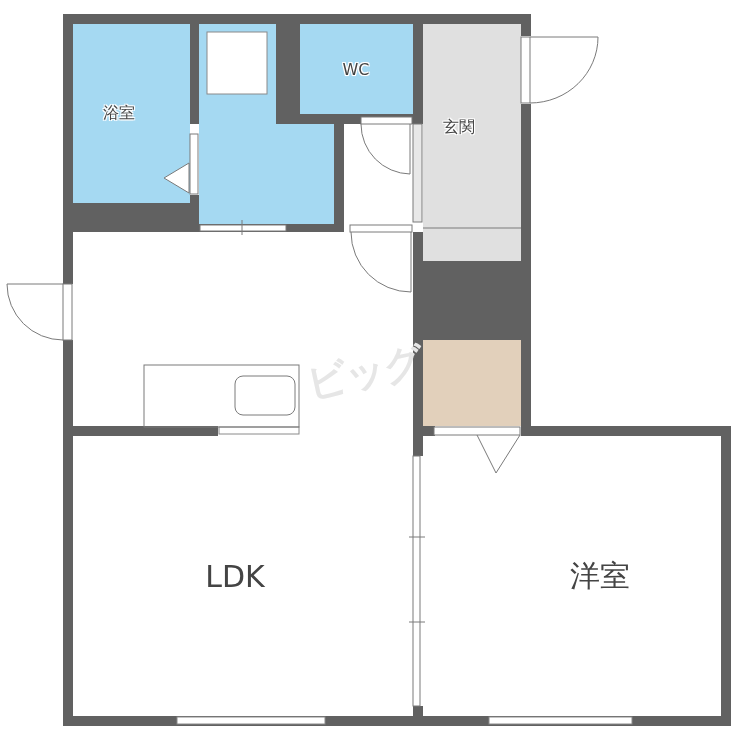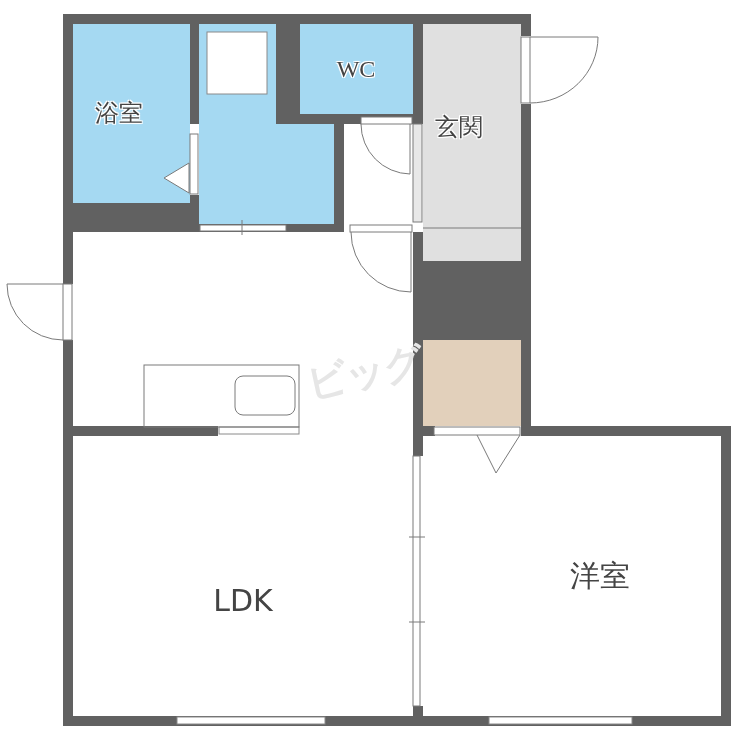--- a/index.html
+++ b/index.html
@@ -1,21 +1,21 @@
 <!DOCTYPE html>
 <html><head>
 <meta charset="utf-8">
 <style>
   html, body { margin:0; padding:0; background:#ffffff; }
   body { width:750px; height:750px; position:relative; overflow:hidden; font-family:"DejaVu Sans", sans-serif; }
   #plan { position:absolute; left:0; top:0; width:750px; height:750px; }
   .label { position:absolute; color:#444; white-space:nowrap; transform:translate(-50%,-50%);
            font-family:"DejaVu Sans", sans-serif; }
   .label.halo { text-shadow: 0 0 2px #fff, 0 0 2px #fff, 1px 1px 0 #fff, -1px -1px 0 #fff, 1px -1px 0 #fff, -1px 1px 0 #fff; }
-  .label.small { font-size:24px;font-family:Liberation Serif, serif; }
+  .label.small { font-size:16px; }
   .label.big { font-size:30px; }
   .watermark { position:absolute; left:306px; top:345px; font-size:40px; font-weight:bold; color:#e6e6e6;
                transform:rotate(-12deg); font-family:"DejaVu Sans", sans-serif; letter-spacing:-2px; }
 </style>
 </head>
 <body>
 
 <svg id="plan" viewBox="0 0 750 750" xmlns="http://www.w3.org/2000/svg">
 
   <rect x="73" y="24" width="117" height="179" fill="#a5d9f2"></rect>
@@ -109,14 +109,14 @@
     <rect x="144" y="365" width="155" height="62" fill="none"></rect>
     <rect x="235" y="376" width="60" height="39" rx="8" ry="8" fill="none"></rect>
   </g>
 </svg>
 
 <div class="watermark">ビッグ</div>
 
 <div class="label halo small" style="left:119px; top:113px;">浴室</div>
 <div class="label halo small" style="left:356px; top:69px;">WC</div>
 <div class="label halo small" style="left:459px; top:127px;">玄関</div>
-<div class="label big" style="left:243px; top:576px;margin-top:24px;">LDK</div>
+<div class="label big" style="left:235px; top:576px;">LDK</div>
 <div class="label big" style="left:600px; top:576px;">洋室</div>
 
 </body></html>

